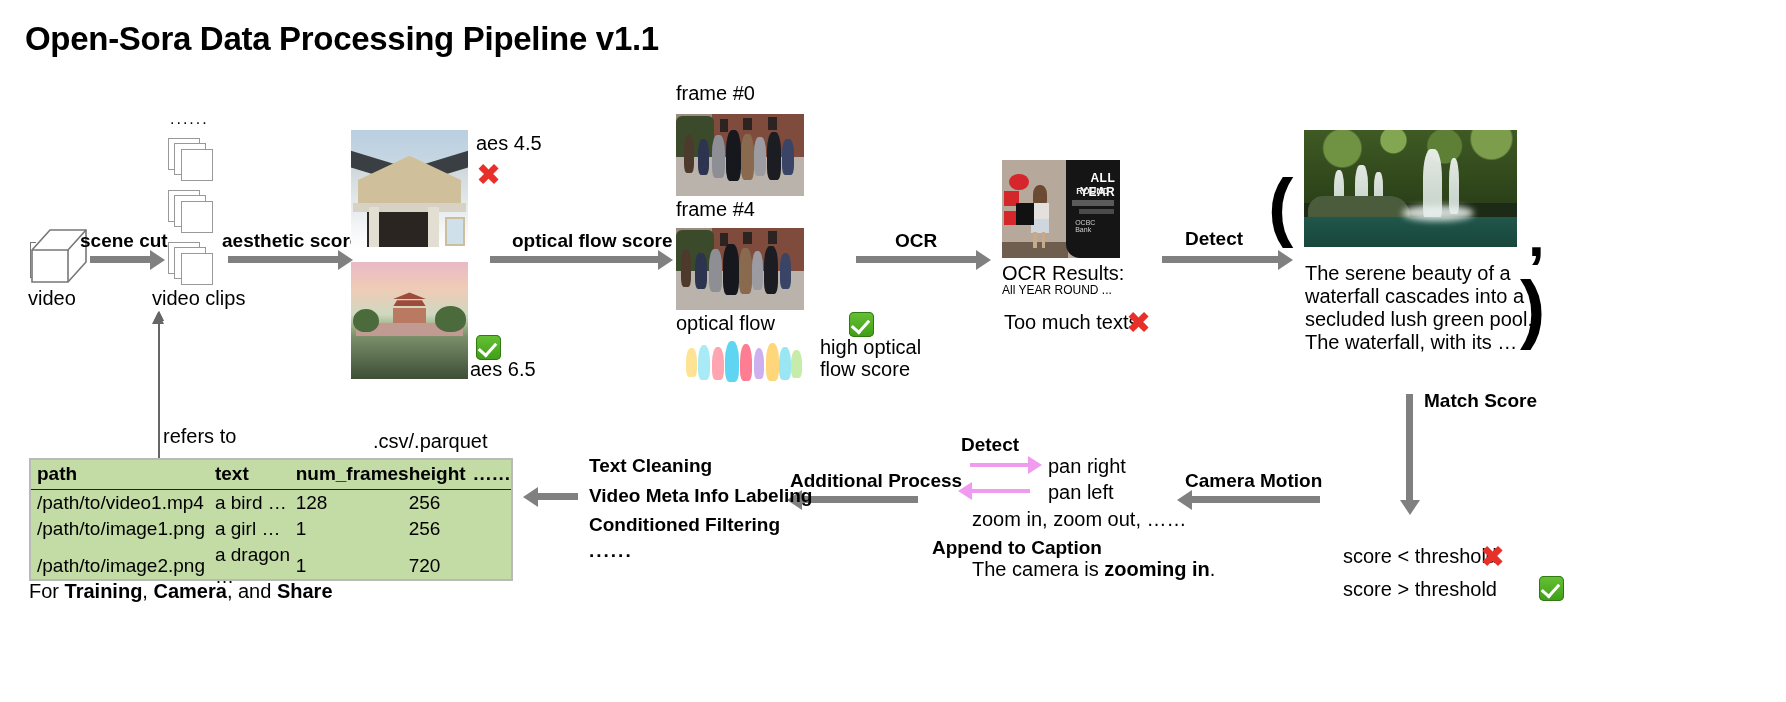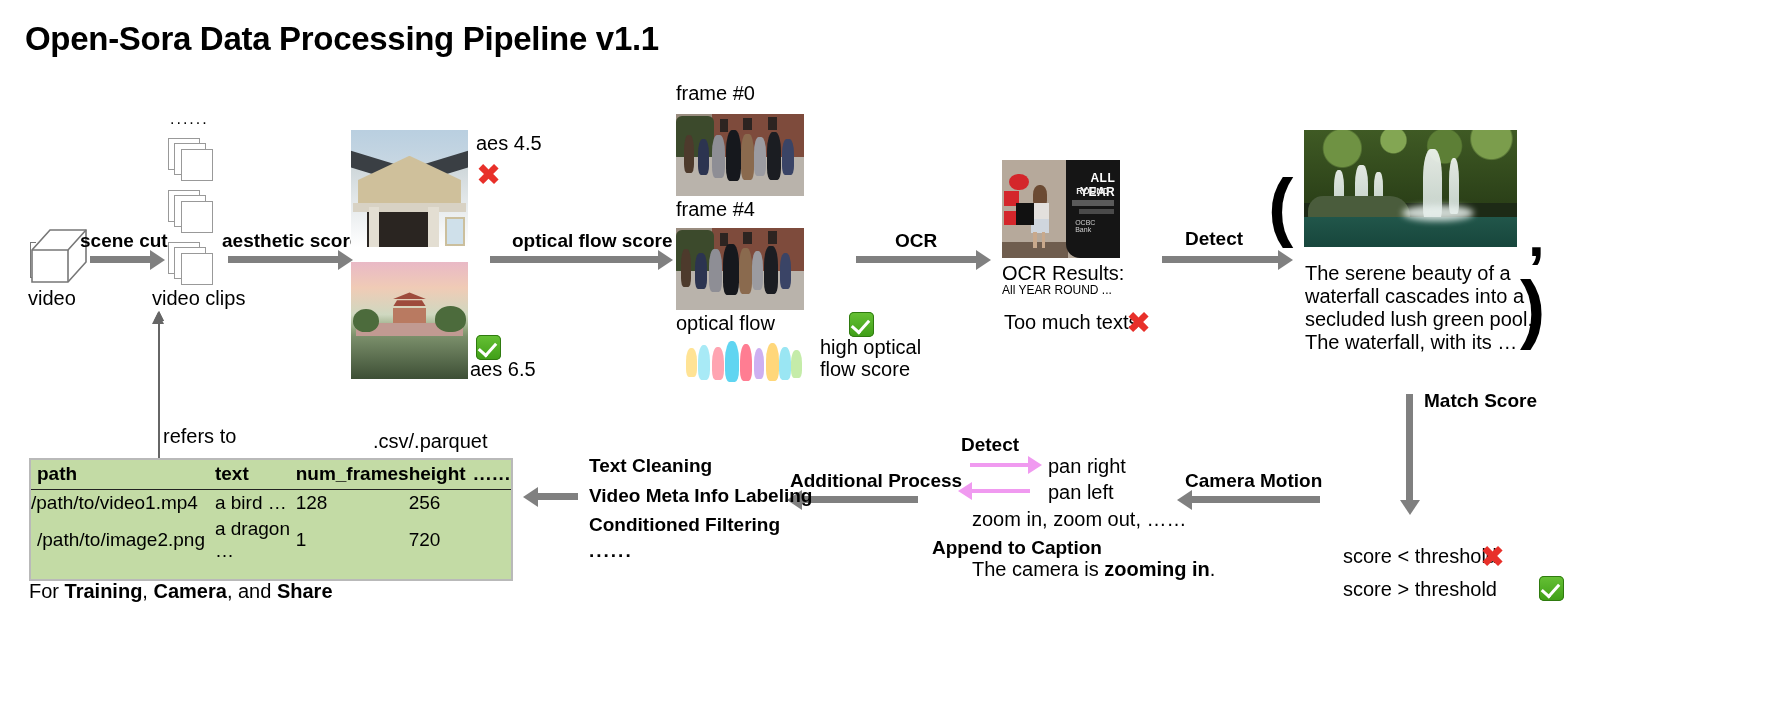--- a/index.html
+++ b/index.html
@@ -360,23 +360,30 @@
       <tr>
         <th style="width:185px;padding-left:6px;">path</th>
         <th style="width:96px;">text</th>
         <th style="width:100px;">num_frames</th>
         <th style="width:70px;">height</th>
         <th style="letter-spacing:1px;">......</th>
       </tr>
     </thead>
     <tbody>
       <tr>
-        <td style="">/path/to/video1.mp4</td>
+        <td style="padding-left:6px;">/path/to/video1.mp4</td>
         <td>a bird …</td>
         <td>128</td>
+        <td>256</td>
+        <td></td>
+      </tr>
+      <tr>
+        <td style="padding-left:6px;">/path/to/image1.png</td>
+        <td>a girl …</td>
+        <td>1</td>
         <td>256</td>
         <td></td>
       </tr>
       <tr>
         <td style="padding-left:6px;">/path/to/image2.png</td>
         <td>a dragon …</td>
         <td>1</td>
         <td>720</td>
         <td></td>
       </tr>

